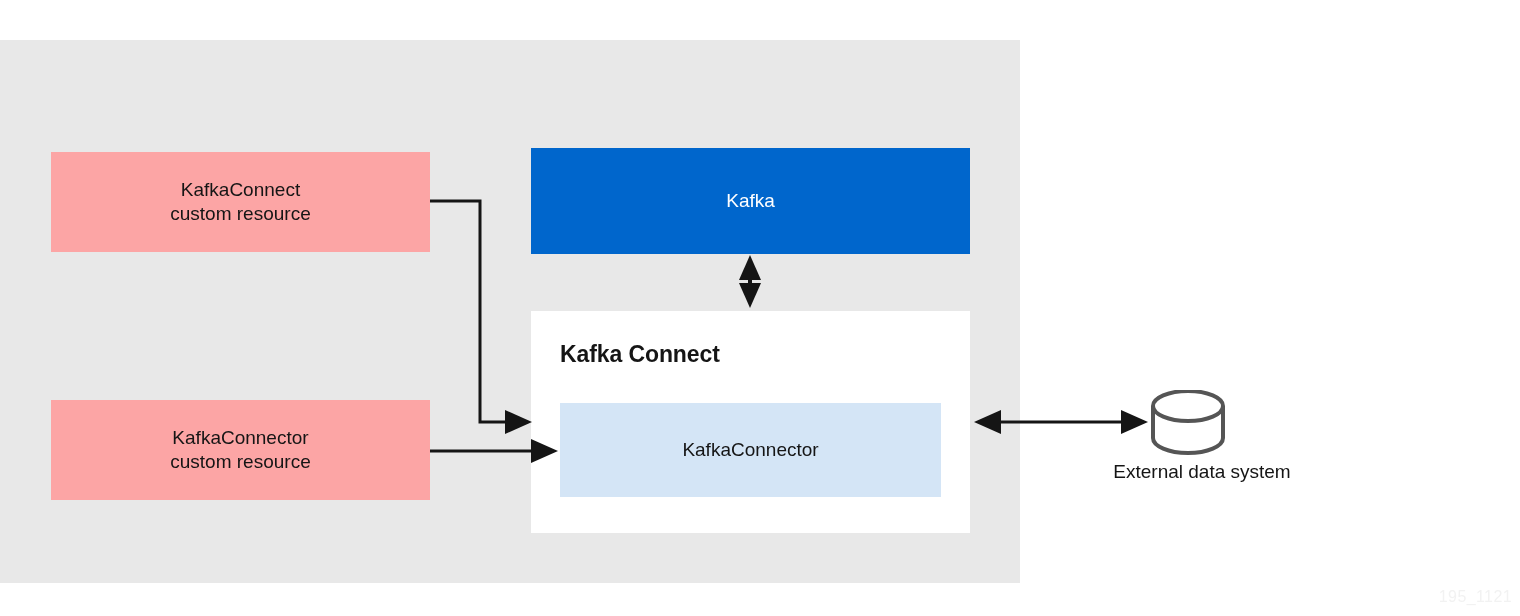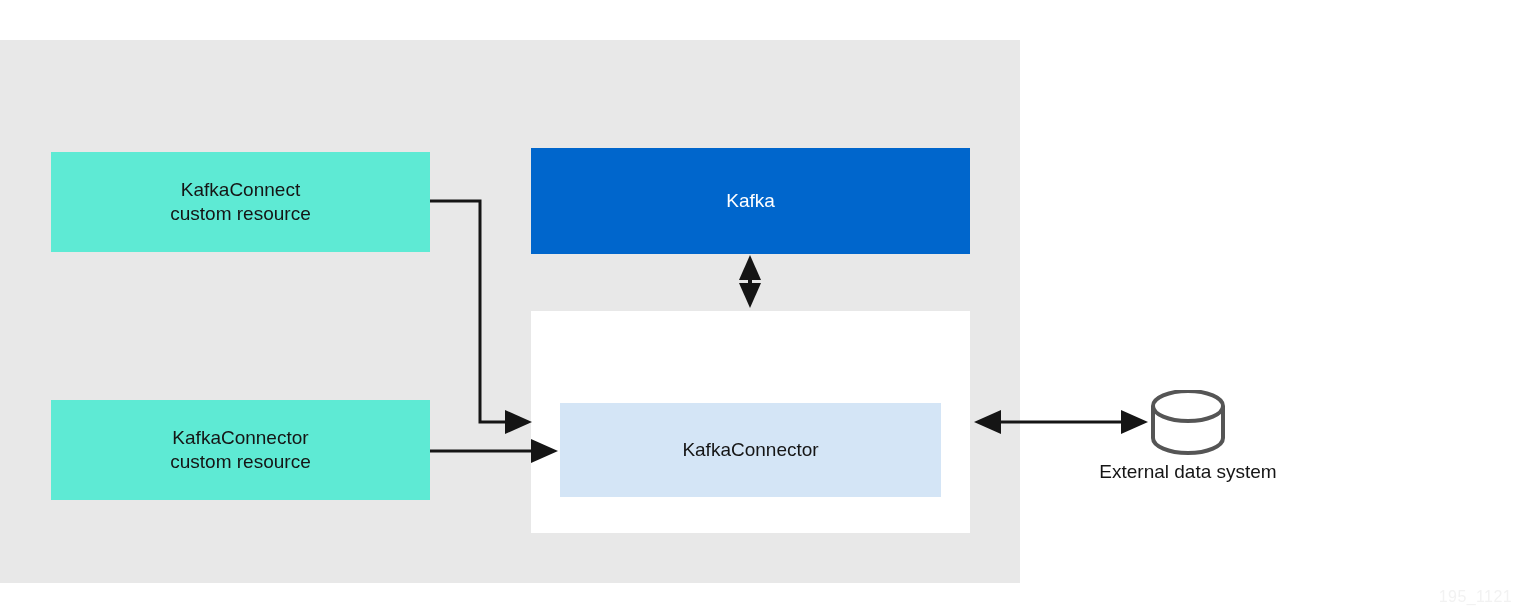--- a/index.html
+++ b/index.html
@@ -44,21 +44,21 @@
   .node {
     position: absolute;
     box-sizing: border-box;
     display: flex;
     align-items: center;
     justify-content: center;
     text-align: center;
     line-height: 1.28;
   }
   .node-white {
-    background: #5eead4;
+    background: #fca5a5;
     color: #151515;
     font-size: 19px;
   }
   .node-blue {
     background: #0066cc;
     color: #ffffff;
     font-size: 19px;
     text-align: right;
   }
 
@@ -118,20 +118,21 @@
   }
   .external-label {
     position: absolute;
     left: 1020px;
     top: 461px;
     width: 336px;
     text-align: center;
     font-size: 19px;
     color: #151515;
     white-space: nowrap;
+    padding-left: 14px;
   }
 
   .watermark {
     position: absolute;
     right: 8px;
     bottom: 10px;
     font-size: 16px;
     color: #f2f2f2;
     letter-spacing: 0.4px;
   }
@@ -155,20 +156,21 @@
       <span>KafkaConnector</span><br>
       <span>custom resource</span>
     </div>
   </div>
 
   <div class="node node-blue kafka-box">
     <span>Kafka</span>
   </div>
 
   <div class="kafka-connect-box">
+    <div class="kafka-connect-heading">Kafka Connect</div>
     <div class="connector-inner">
       <span>KafkaConnector</span>
     </div>
   </div>
 
   <svg class="edges" viewBox="0 0 1520 616" xmlns="http://www.w3.org/2000/svg">
 
     <g>
       <line x1="750" y1="271" x2="750" y2="292" stroke="#151515" stroke-width="4"></line>
       <polygon points="750,255 761,280 739,280" fill="#151515"></polygon>

